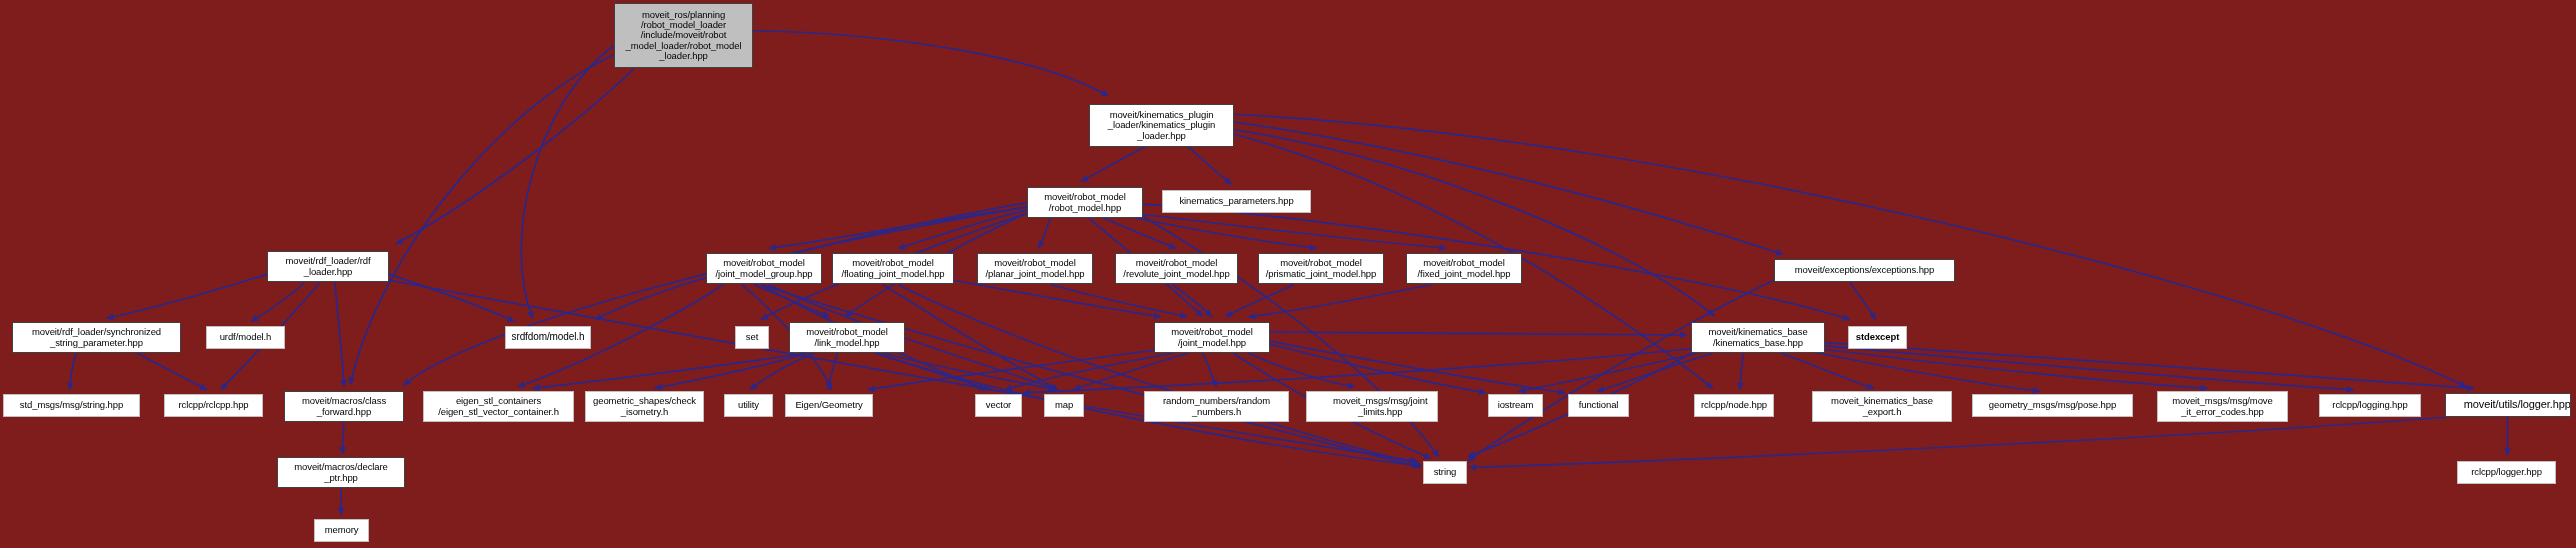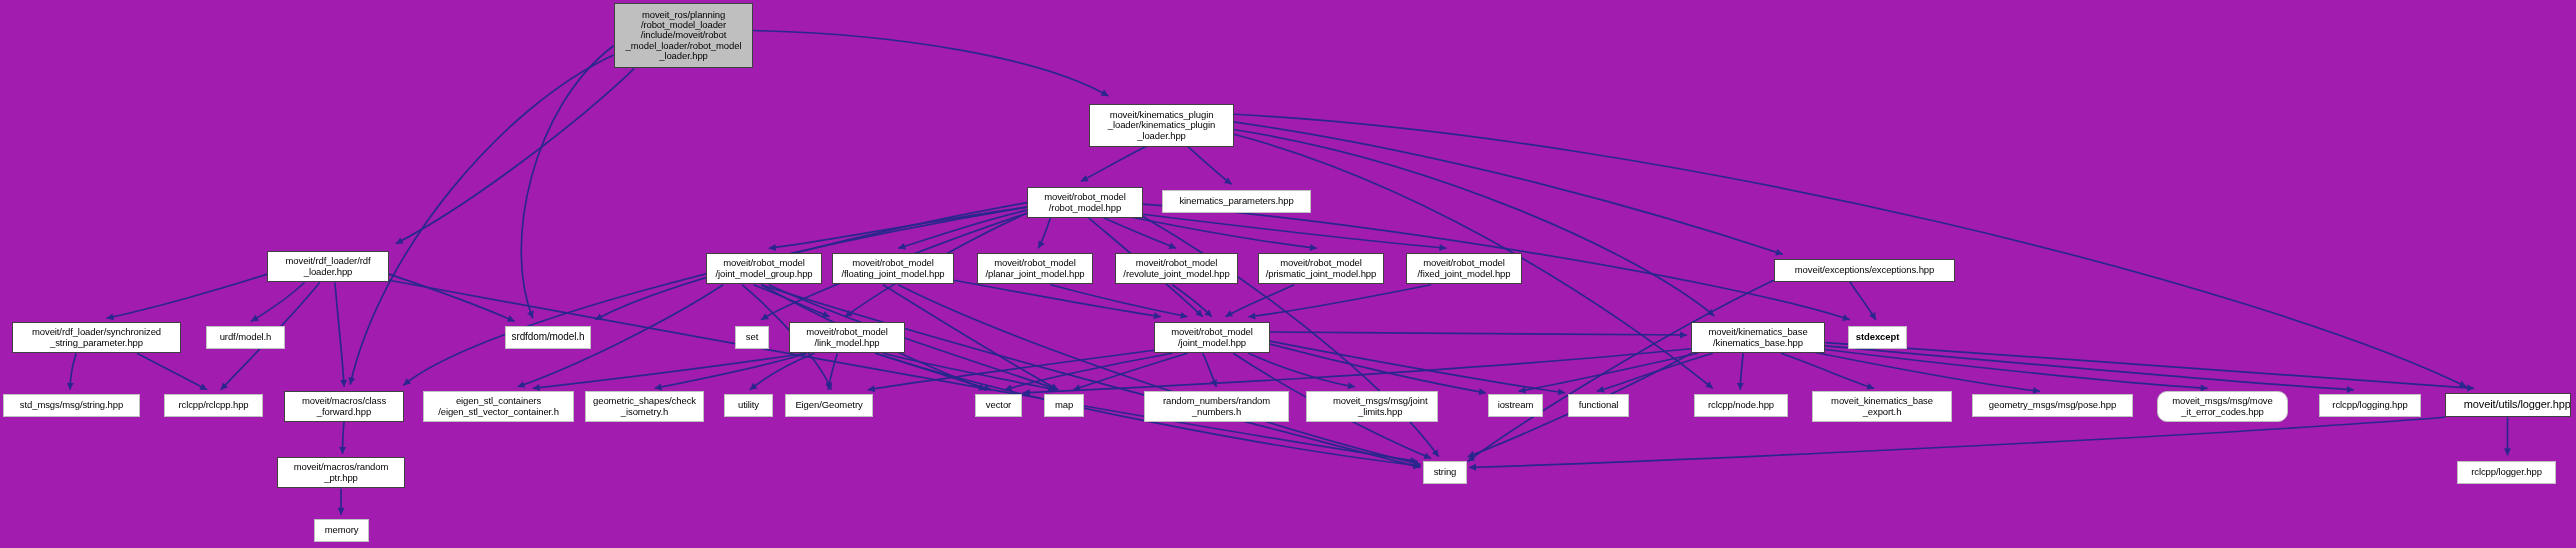--- a/index.html
+++ b/index.html
@@ -8,21 +8,21 @@
     padding: 0;
     background: #ffffff;
   }
   body {
     font-family: "Liberation Sans", sans-serif;
   }
   #graph-canvas {
     position: relative;
     width: 2576px;
     height: 549px;
-    background: #a21caf;
+    background: #7f1d1d;
     overflow: hidden;
   }
   #edge-layer {
     position: absolute;
     left: 0;
     top: 0;
     width: 2576px;
     height: 549px;
     pointer-events: none;
   }
@@ -267,28 +267,28 @@
       <div class="gnode weak" style="left: 724px; top: 394px; width: 49px; height: 23px; font-size: 9.5px;">utility</div>
       <div class="gnode weak" style="left: 785px; top: 394px; width: 88px; height: 23px; font-size: 9.5px;">Eigen/Geometry</div>
       <div class="gnode weak" style="left: 975px; top: 394px; width: 47px; height: 23px; font-size: 9.5px;">vector</div>
       <div class="gnode weak" style="left: 1044px; top: 394px; width: 40px; height: 23px; font-size: 9.5px;">map</div>
       <div class="gnode weak" style="left: 1144px; top: 391px; width: 145px; height: 31px; font-size: 9.5px;">random_numbers/random
 _numbers.h</div>
       <div class="gnode weak" style="left: 1306px; top: 391px; width: 132px; height: 31px; font-size: 9.5px; padding-left: 18px;">moveit_msgs/msg/joint
 _limits.hpp</div>
       <div class="gnode weak" style="left: 1488px; top: 394px; width: 55px; height: 23px; font-size: 9.5px;">iostream</div>
       <div class="gnode weak" style="left: 1568px; top: 394px; width: 61px; height: 23px; font-size: 9.5px;">functional</div>
-      <div class="gnode weak" style="left: 1694px; top: 394px; width: 94px; height: 23px; font-size: 9.5px;">rclcpp/node.hpp</div>
+      <div class="gnode weak" style="left: 1694px; top: 394px; width: 80px; height: 23px; font-size: 9.5px;">rclcpp/node.hpp</div>
       <div class="gnode weak" style="left: 1812px; top: 391px; width: 140px; height: 31px; font-size: 9.5px;">moveit_kinematics_base
 _export.h</div>
       <div class="gnode weak" style="left: 1972px; top: 394px; width: 161px; height: 23px; font-size: 9.5px;">geometry_msgs/msg/pose.hpp</div>
-      <div class="gnode weak" style="left: 2157px; top: 391px; width: 131px; height: 31px; font-size: 9.5px; border-radius: 10px;">moveit_msgs/msg/move
+      <div class="gnode weak" style="left: 2157px; top: 391px; width: 131px; height: 31px; font-size: 9.5px;">moveit_msgs/msg/move
 _it_error_codes.hpp</div>
       <div class="gnode weak" style="left: 2319px; top: 394px; width: 102px; height: 23px; font-size: 9.5px;">rclcpp/logging.hpp</div>
       <div class="gnode strong" style="left: 2445px; top: 393px; width: 126px; height: 24px; font-size: 11px; padding-left: 20px;">moveit/utils/logger.hpp</div>
-      <div class="gnode strong" style="left: 277px; top: 457px; width: 128px; height: 31px; font-size: 9.5px;">moveit/macros/random
+      <div class="gnode strong" style="left: 277px; top: 457px; width: 128px; height: 31px; font-size: 9.5px;">moveit/macros/declare
 _ptr.hpp</div>
       <div class="gnode weak" style="left: 1423px; top: 461px; width: 44px; height: 23px; font-size: 9.5px;">string</div>
       <div class="gnode weak" style="left: 314px; top: 519px; width: 55px; height: 23px; font-size: 9.5px;">memory</div>
       <div class="gnode weak" style="left: 2457px; top: 461px; width: 99px; height: 23px; font-size: 9.5px;">rclcpp/logger.hpp</div>
     </div>
 </div>
 
 
 </body></html>

